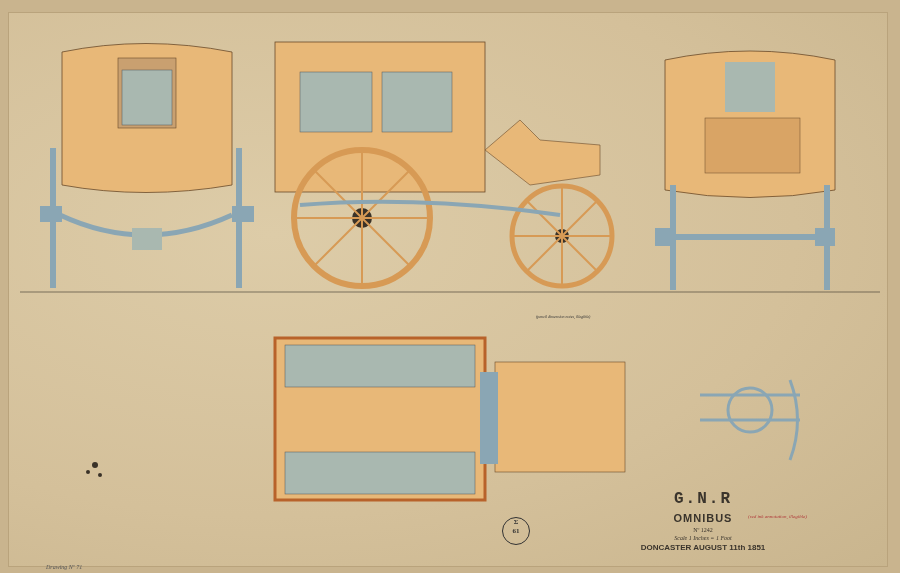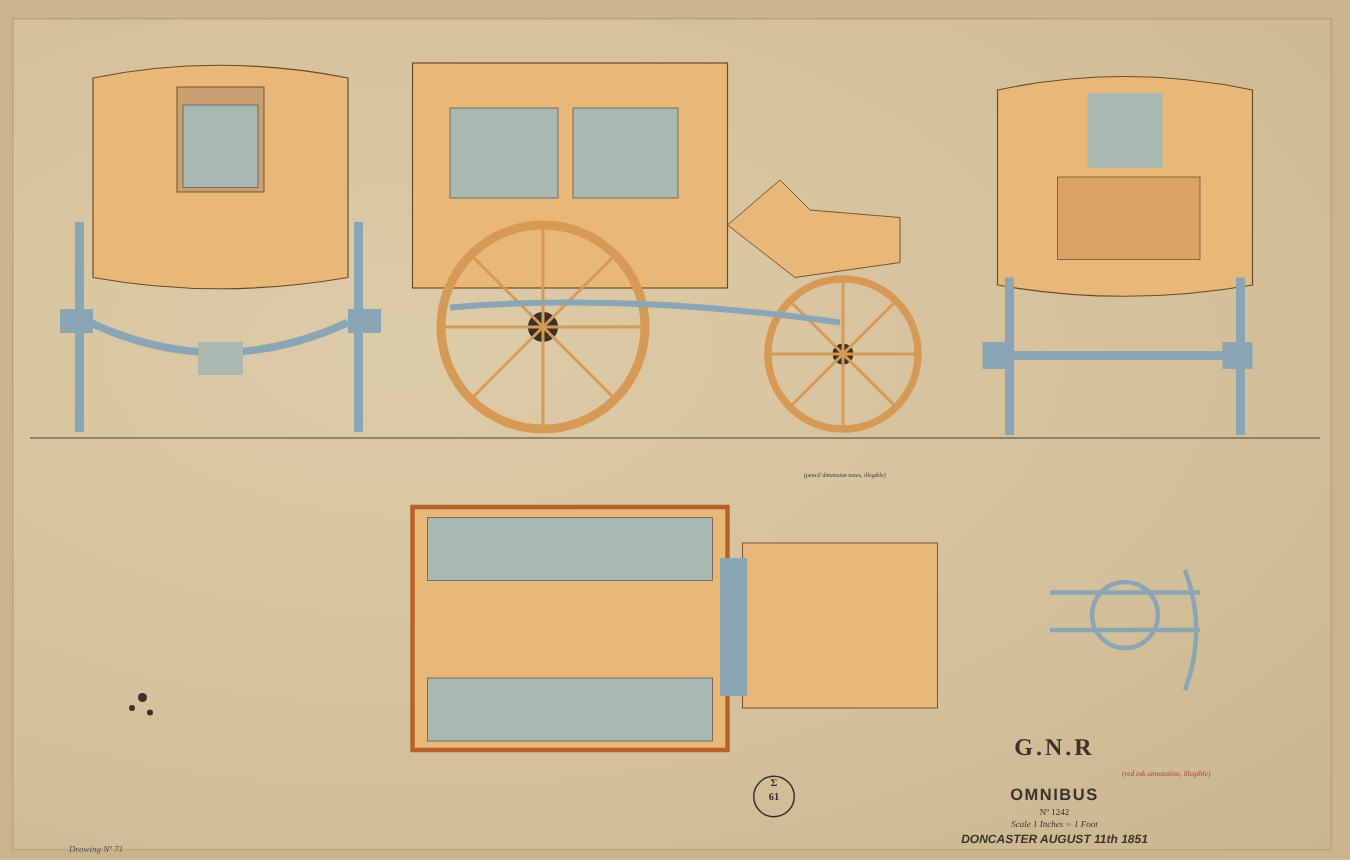--- a/index.html
+++ b/index.html
@@ -2,25 +2,25 @@
 <html><head>
 <meta charset="utf-8">
 <style>
   html,body{margin:0;padding:0;}
   body{width:900px;height:573px;overflow:hidden;background:#c9b48e;font-family:"Liberation Serif",serif;}
   .sheet{position:absolute;left:8px;top:12px;width:880px;height:555px;background:#d8c6a0;
     background-image:radial-gradient(ellipse at 30% 40%,#ddcca8 0%,#d4c09a 60%,#c9b58e 100%);
     box-shadow:0 0 0 1px #b9a37c inset;}
   svg{position:absolute;left:0;top:0;}
   .ttl{position:absolute;left:620px;top:478px;width:150px;text-align:center;color:#3a342c;}
-  .t1{font-family:Liberation Serif, serif;font-weight:bold;font-size:16px;letter-spacing:2px;}
-  .t2{font-family:"Liberation Sans",sans-serif;font-weight:bold;font-size:11px;letter-spacing:1px;margin-top:16px;}
+  .t1{font-family:Liberation Mono, monospace;font-weight:bold;font-size:16px;letter-spacing:2px;}
+  .t2{font-family:"Liberation Sans",sans-serif;font-weight:bold;font-size:11px;letter-spacing:1px;margin-top:4px;}
   .t3{font-size:6px;margin-top:3px;}
   .t4{font-size:6px;font-style:italic;margin-top:2px;}
-  .t5{font-family:"Liberation Sans",sans-serif;font-weight:bold;font-size:8px;margin-top:2px;font-style:italic;}
+  .t5{font-family:"Liberation Sans",sans-serif;font-weight:bold;font-size:8px;margin-top:2px;}
   .red{position:absolute;left:740px;top:502px;color:#b03a3a;font-size:5px;font-style:italic;line-height:6px;width:80px;}
   .dno{position:absolute;left:38px;top:552px;font-size:6px;color:#555;font-style:italic;}
   .stamp{position:absolute;left:494px;top:505px;width:26px;height:26px;border:1.5px solid #333;border-radius:50%;
     font-size:7px;text-align:center;line-height:9px;color:#333;font-weight:bold;}
   .notes{position:absolute;left:528px;top:302px;font-size:4px;font-style:italic;color:#333;line-height:5px;}
 </style>
 </head>
 <body>
 
 <div class="sheet">

